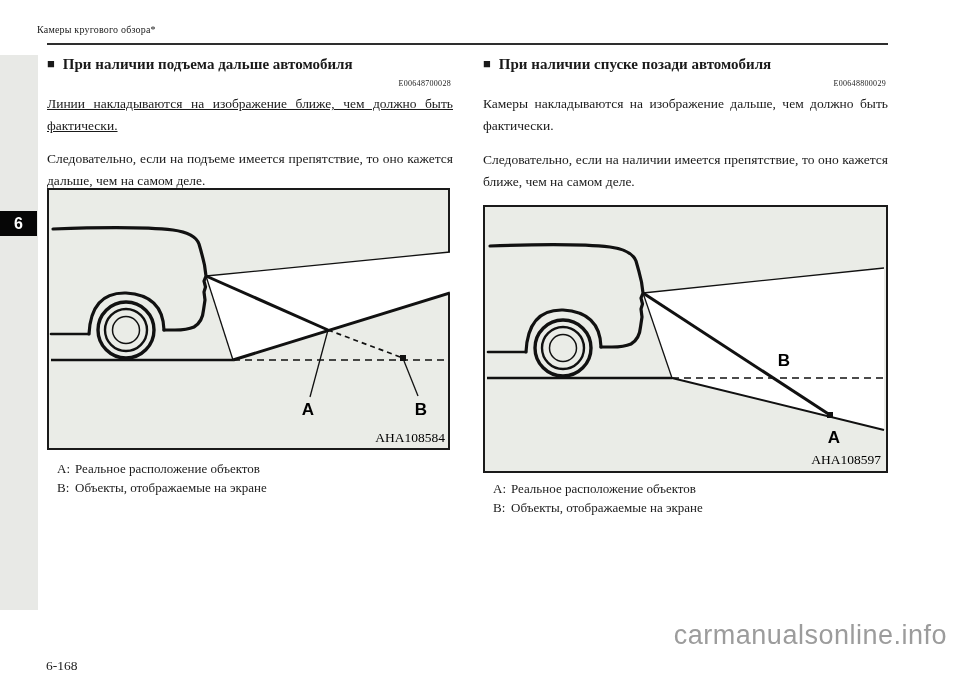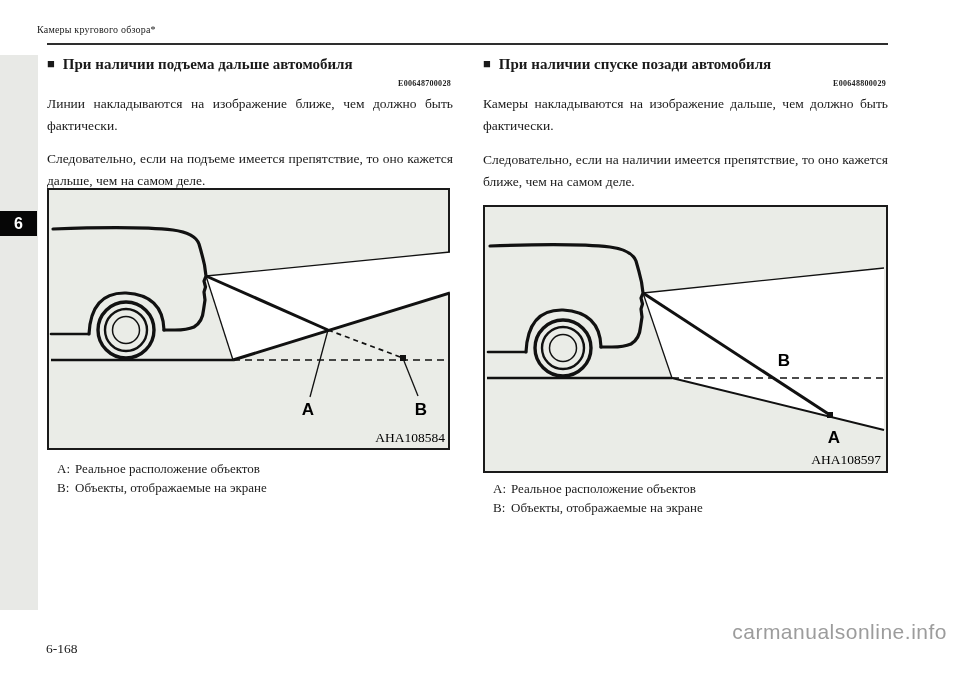--- a/index.html
+++ b/index.html
@@ -16,43 +16,43 @@
   #page-title{left:37px;top:24px;font-size:10px;letter-spacing:.2px;}
   #header-rule{left:47px;top:43px;width:841px;height:2px;background:#2e2e2e;}
 
   .column{position:absolute;top:56px;}
   #col-left{left:47px;width:406px;}
   #col-right{left:483px;width:405px;}
 
   .section-heading{position:absolute;top:0;left:0;display:flex;align-items:baseline;
     font-weight:bold;font-size:15px;white-space:nowrap;}
   .bullet{font-size:13px;margin-right:8px;position:relative;top:-1px;}
-  .section-code{position:absolute;top:23px;right:2px;font-size:8px;color:#222;letter-spacing:.3px;font-weight:bold;}
+  .section-code{position:absolute;top:23px;right:2px;font-size:8px;color:#222;letter-spacing:.3px;}
 
   .para{position:absolute;left:0;width:100%;font-size:13.5px;line-height:21.5px;
     text-align:justify;margin:0;}
-  #col-left .para-1{top:37px;}
+  #col-left .para-1{top:37px;text-decoration:underline;}
   #col-left .para-2{top:92px;}
   #col-right .para-1{top:37px;}
   #col-right .para-2{top:93px;}
 
   .figure{position:absolute;left:0;}
   #col-left .figure{top:132px;}
   #col-right .figure{top:149px;}
   .figure svg{display:block;}
 
   .captions{position:absolute;left:10px;font-size:13px;line-height:18.5px;}
   #col-left .captions{top:404px;}
   #col-right .captions{top:424px;}
   .cap-row{display:flex;}
   .cap-key{width:18px;flex:0 0 18px;}
 
-  #footer{left:46px;top:641px;display:flex;gap:12px;font-size:13.5px;white-space:nowrap;}
+  #footer{left:46px;top:658px;display:flex;gap:12px;font-size:13.5px;white-space:nowrap;}
   #watermark{right:13px;top:620px;font-family:"Liberation Sans","DejaVu Sans",sans-serif;
-    font-size:21px;color:#9c9c9c;letter-spacing:.5px;}
+    font-size:27px;color:#9c9c9c;letter-spacing:.5px;}
 
   .fig-label{font-family:"Liberation Sans","DejaVu Sans",sans-serif;font-weight:bold;font-size:17px;}
   .fig-code{font-family:"Liberation Serif","DejaVu Serif",serif;font-size:13.5px;}
 </style>
 </head>
 <body>
 
 <div id="sidebar-strip" class="abs"></div>
 <div id="chapter-tab" class="abs">
   <span>6</span>

